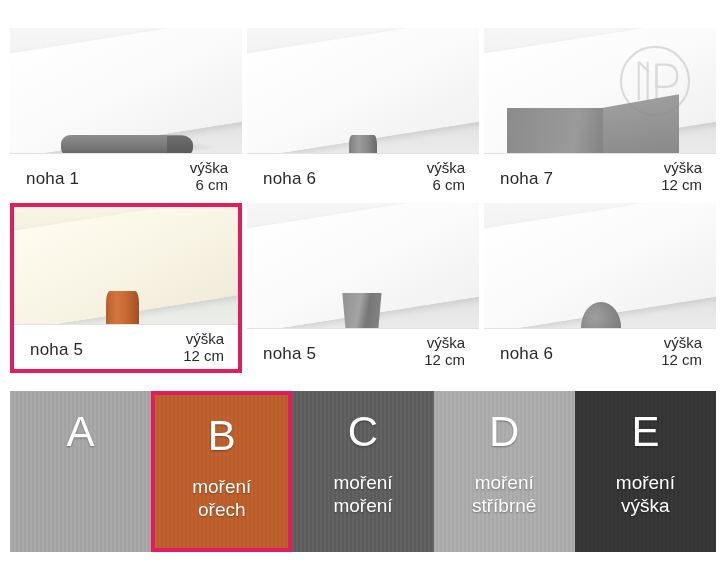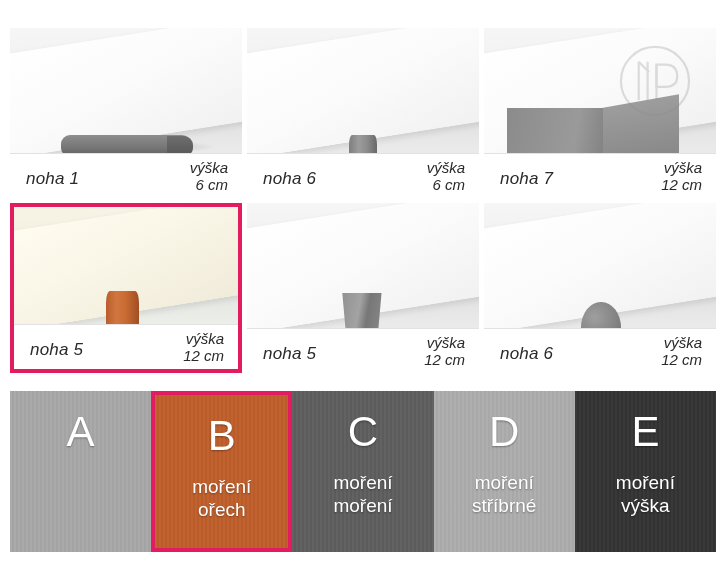--- a/index.html
+++ b/index.html
@@ -17,21 +17,20 @@
     width:706px;height:352px;
     display:grid;
     grid-template-columns:232px 232px 232px;
     grid-template-rows:170px 170px;
     gap:5px 5px;
   }
   .leg-cell{
     position:relative;overflow:hidden;
     background:#0369a1;
     box-sizing:border-box;
-    font-style:italic;
   }
   .leg-cell.selected{
     border:4px solid var(--sel,#e31c5f);
     box-shadow:0 0 0 1px #ffffff inset;
   }
 
   
   .scene{position:absolute;inset:0;overflow:hidden;}
   .floor{
     position:absolute;left:0;right:0;bottom:0;height:56%;

